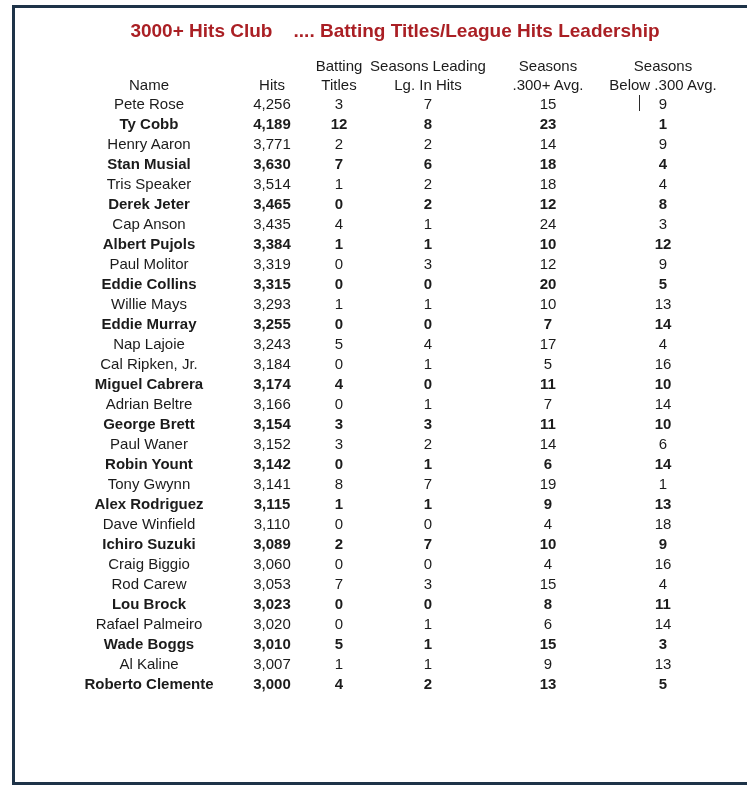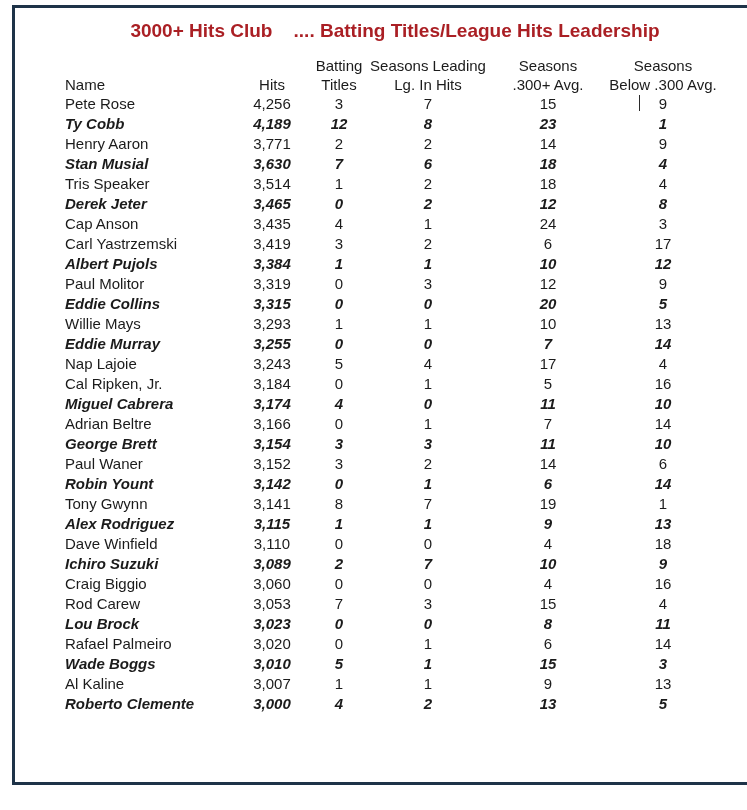--- a/index.html
+++ b/index.html
@@ -58,30 +58,29 @@
   }
   thead th {
     font-weight: normal;
     vertical-align: bottom;
   }
   thead .hline {
     height: 19px;
     line-height: 19px;
   }
   th.col-name, td.col-name {
-    text-align: left;
+    text-align: center;
     padding-left: 22px;
   }
   tbody td {
     height: 20px;
     line-height: 20px;
   }
   tr.emph {
     font-weight: 700;
-    font-style: italic;
   }
   tr.emph td.no-bold {
     font-weight: 400;
   }
   .caret {
     position: absolute;
     left: 624px;
     top: 87px;
     width: 1px;
     height: 16px;
@@ -182,28 +181,20 @@
     <td>8</td>
   </tr>
         <tr>
     <td class="col-name">Cap Anson</td>
     <td>3,435</td>
     <td>4</td>
     <td>1</td>
     <td>24</td>
     <td>3</td>
   </tr>
-        <tr>
-    <td class="col-name">Carl Yastrzemski</td>
-    <td>3,419</td>
-    <td>3</td>
-    <td>2</td>
-    <td>6</td>
-    <td>17</td>
-  </tr>
         <tr class="emph">
     <td class="col-name">Albert Pujols</td>
     <td>3,384</td>
     <td>1</td>
     <td>1</td>
     <td>10</td>
     <td>12</td>
   </tr>
         <tr>
     <td class="col-name">Paul Molitor</td>

